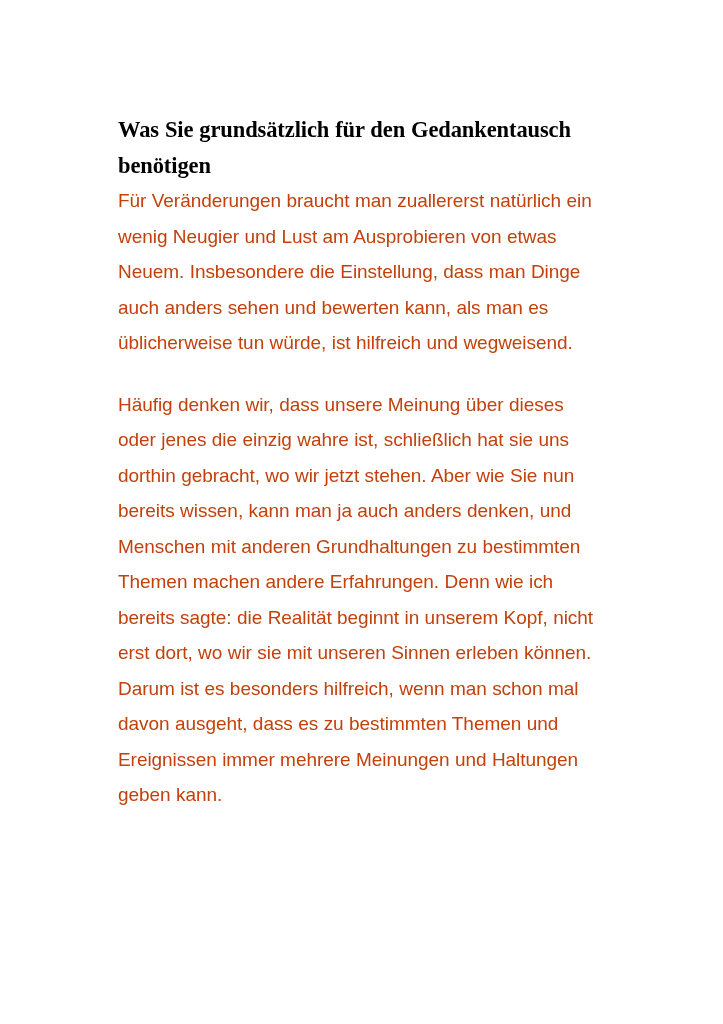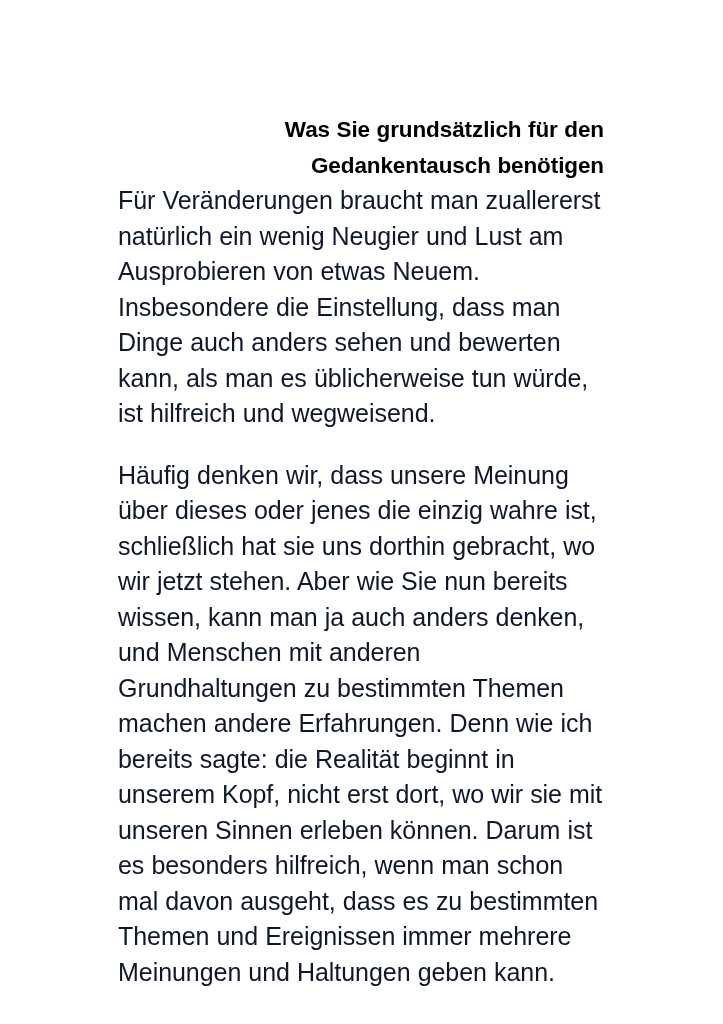--- a/index.html
+++ b/index.html
@@ -19,37 +19,36 @@
   }
 
   .content {
     position: absolute;
     left: 118px;
     top: 112px;
     width: 486px;
   }
 
   .doc-heading {
-    font-family: Liberation Sans, sans-serif;
+    font-family: Liberation Serif, serif;
     font-weight: bold;
     font-size: 22.5px;
     line-height: 35.5px;
     color: #000000;
-    margin: 0 0 0 11px;
+    margin: 0 0 0 0;
     letter-spacing: -0.1px;
     word-spacing: 0.4px;
-    text-align: right;
   }
 
   .doc-paragraph {
     font-family: "Liberation Sans", sans-serif;
     font-weight: normal;
-    font-size: 25px;
+    font-size: 19px;
     line-height: 35.5px;
-    color: #0f172a;
+    color: #c2410c;
     margin: 0;
     letter-spacing: -0.05px;
     word-spacing: 0.2px;
     text-align: left;
   }
 
   .doc-paragraph + .doc-paragraph {
     margin-top: 26px;
   }
 </style>

